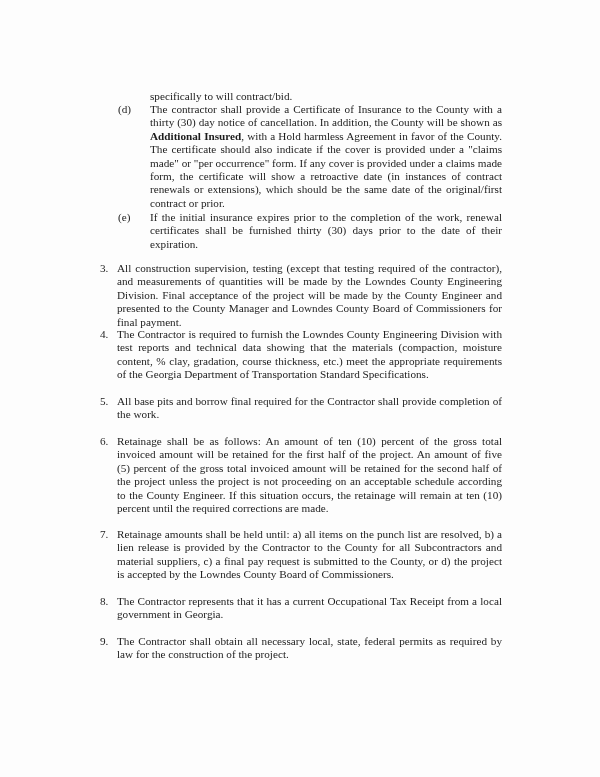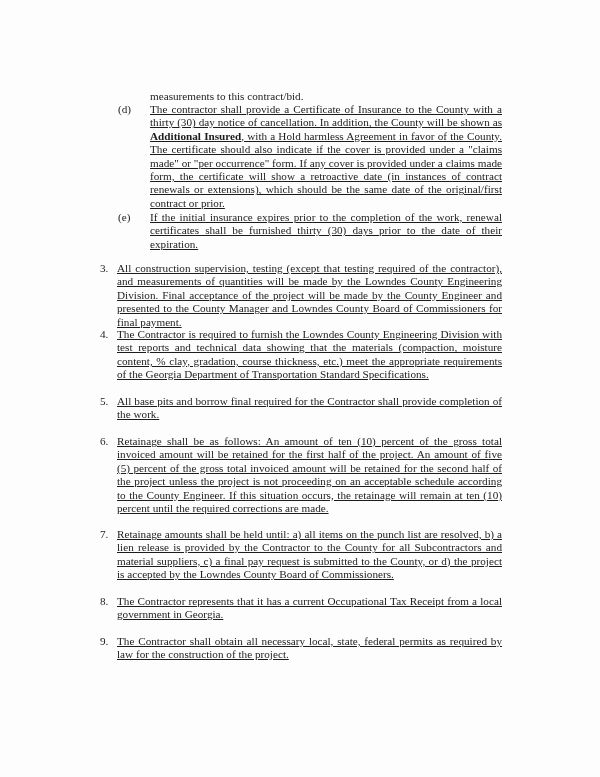--- a/index.html
+++ b/index.html
@@ -5,32 +5,32 @@
   html, body { margin: 0; padding: 0; }
   body {
     width: 600px; height: 777px; background: #ffffff; overflow: hidden;
     font-family: "Liberation Serif", serif; color: #1c1c1c;
   }
   .page { position: relative; width: 600px; height: 777px; background: #fdfdfd; }
   .text { font-size: 11.2px; line-height: 13.4px; text-align: justify; }
   .cont { position: absolute; left: 150px; top: 90px; width: 352px; }
   .sub { position: absolute; left: 118px; width: 384px; }
   .sub .lab { position: absolute; left: 0; top: 0; }
-  .sub .body { margin-left: 32px; text-decoration: underline; }
+  .sub .body { margin-left: 32px; }
   .item { position: absolute; left: 100px; width: 402px; }
   .item .lab { position: absolute; left: 0; top: 0; }
-  .item .body { margin-left: 17px; text-decoration: underline; }
+  .item .body { margin-left: 17px; }
   b { font-weight: bold; }
 </style>
 </head>
 <body>
 
 <div class="page">
 
-  <div class="text cont">measurements to this contract/bid.</div>
+  <div class="text cont">specifically to will contract/bid.</div>
 
   <div class="text sub" style="top:103px;">
     <span class="lab">(d)</span>
     <div class="body"><span>The contractor shall provide a Certificate of Insurance to the County with a thirty (30) day notice of cancellation.  In addition, the County will be shown as </span><b>Additional Insured</b><span>, with a Hold harmless Agreement in favor of the County. The certificate should also indicate if the cover is provided under a "claims made" or "per occurrence" form.  If any cover is provided under a claims made form, the certificate will show a retroactive date (in instances of contract renewals or extensions), which should be the same date of the original/first contract or prior.</span></div>
   </div>
 
   <div class="text sub" style="top:211px;">
     <span class="lab">(e)</span>
     <div class="body">If the initial insurance expires prior to the completion of the work, renewal certificates shall be furnished thirty (30) days prior to the date of their expiration.</div>
   </div>

